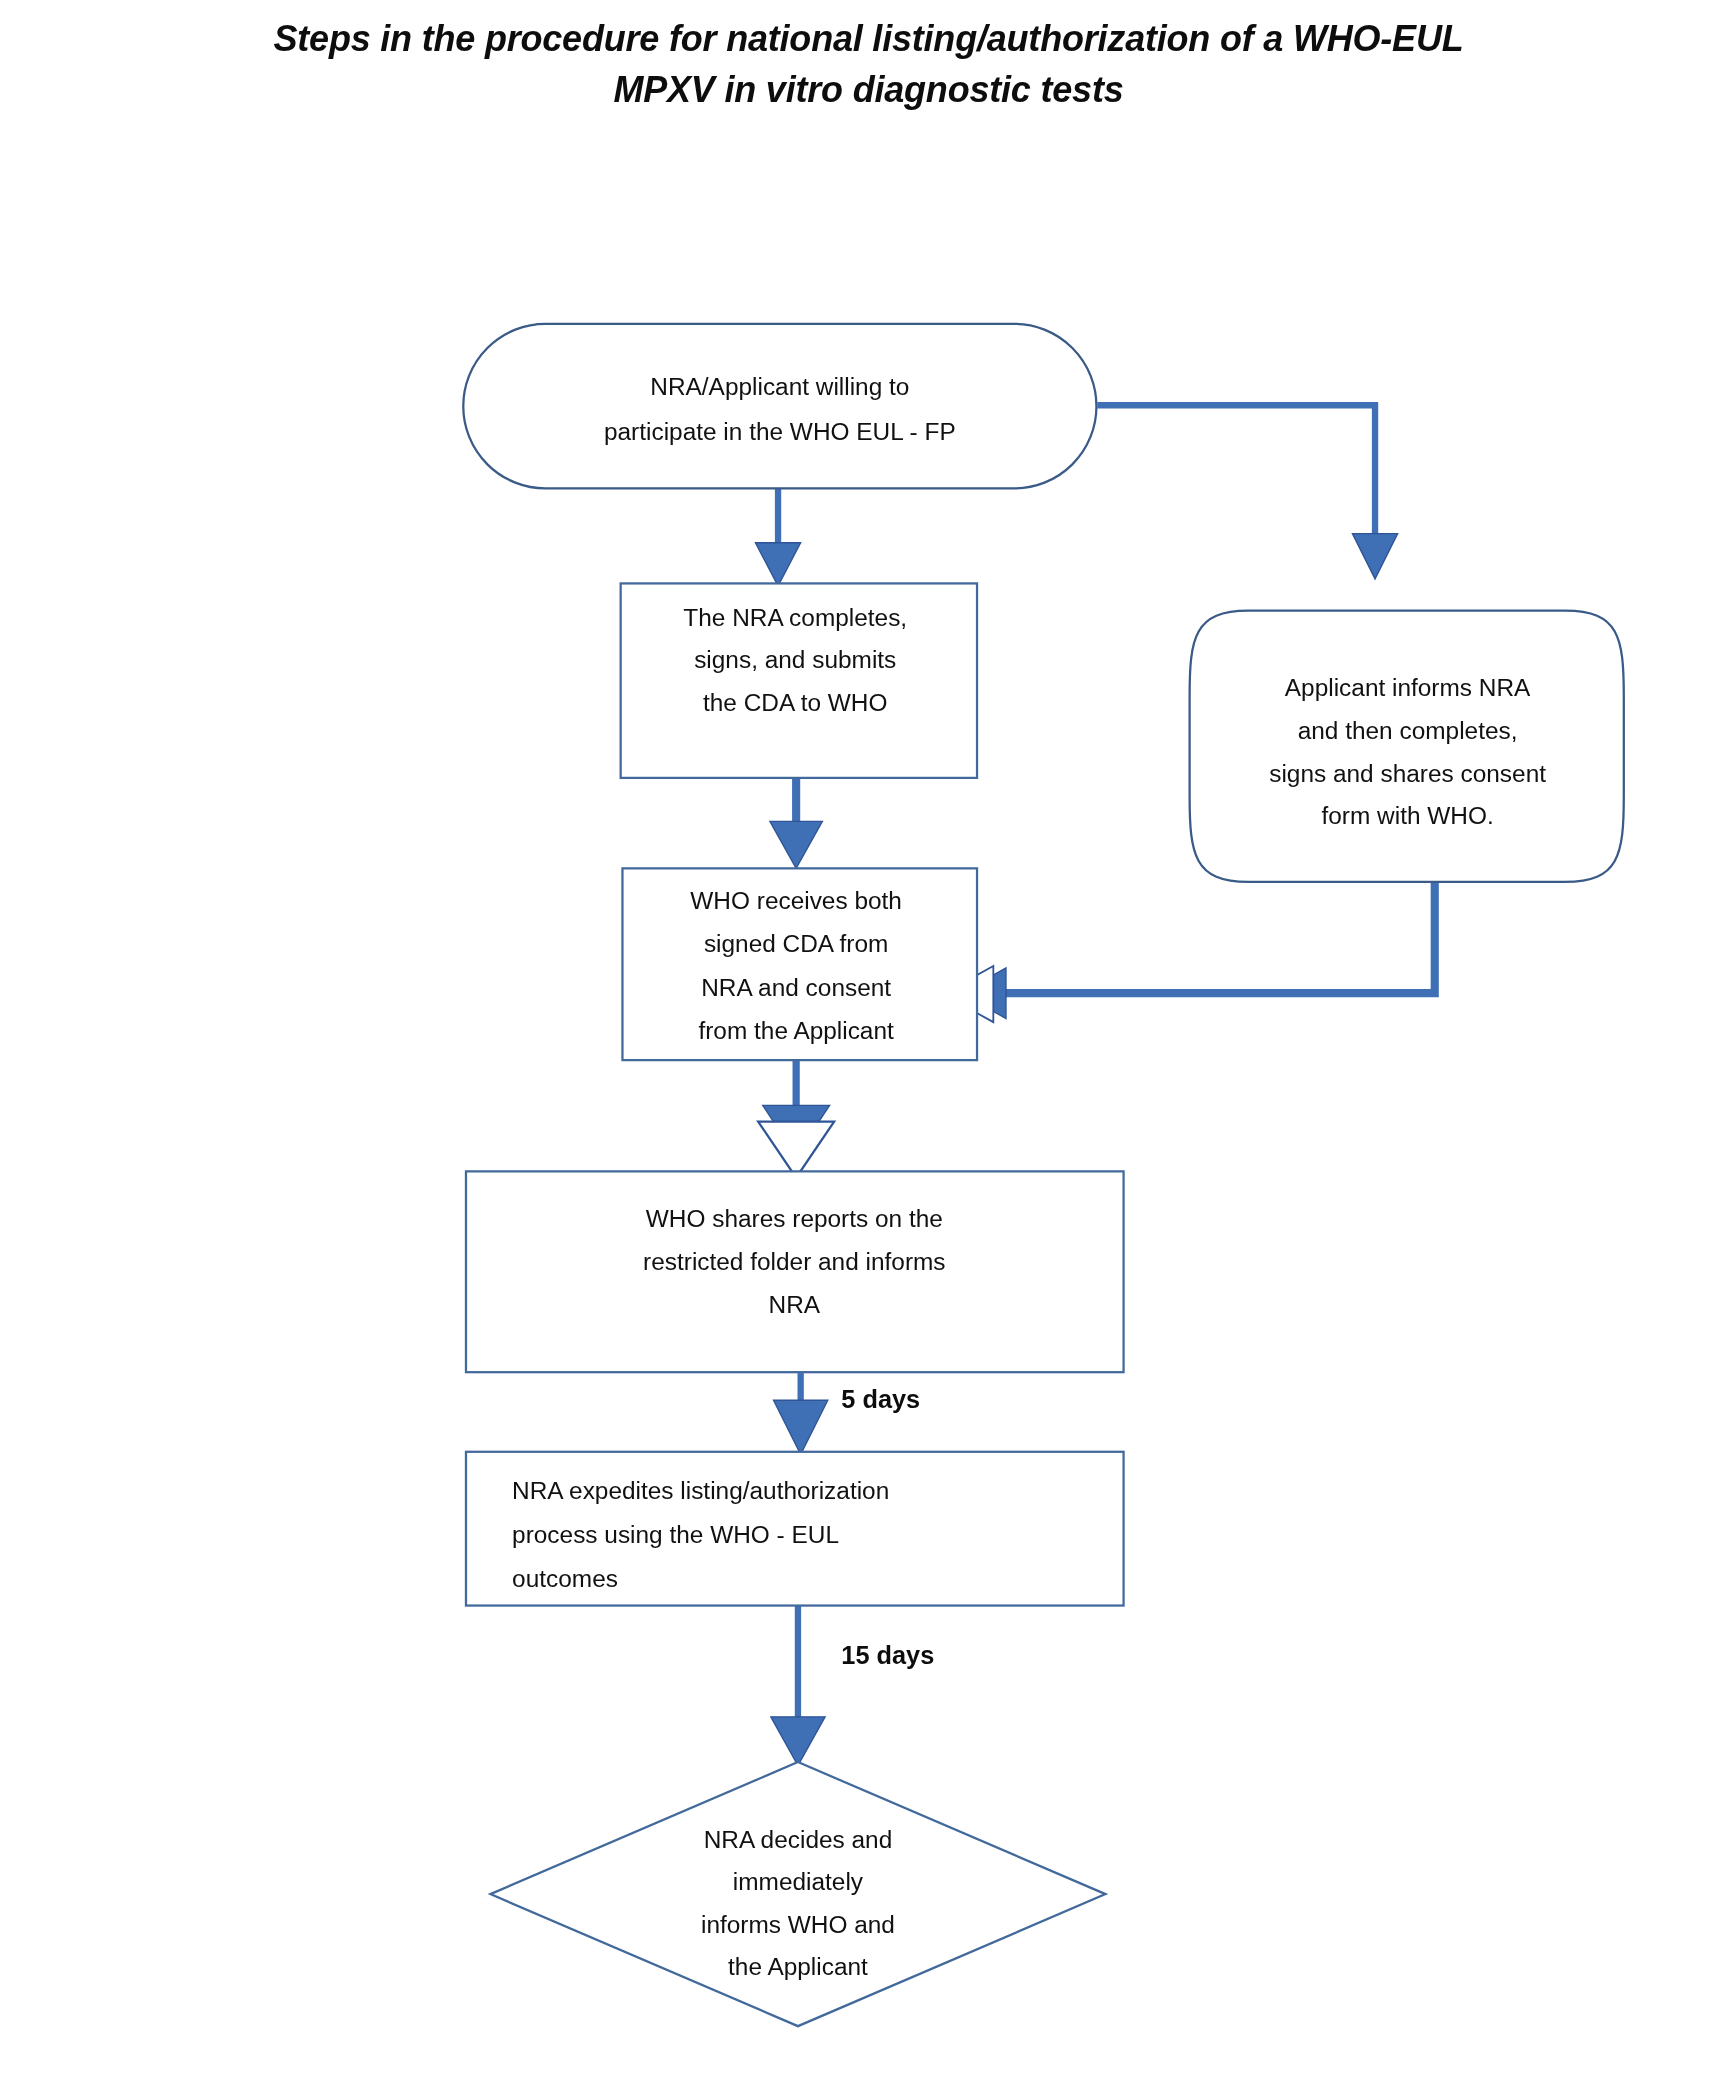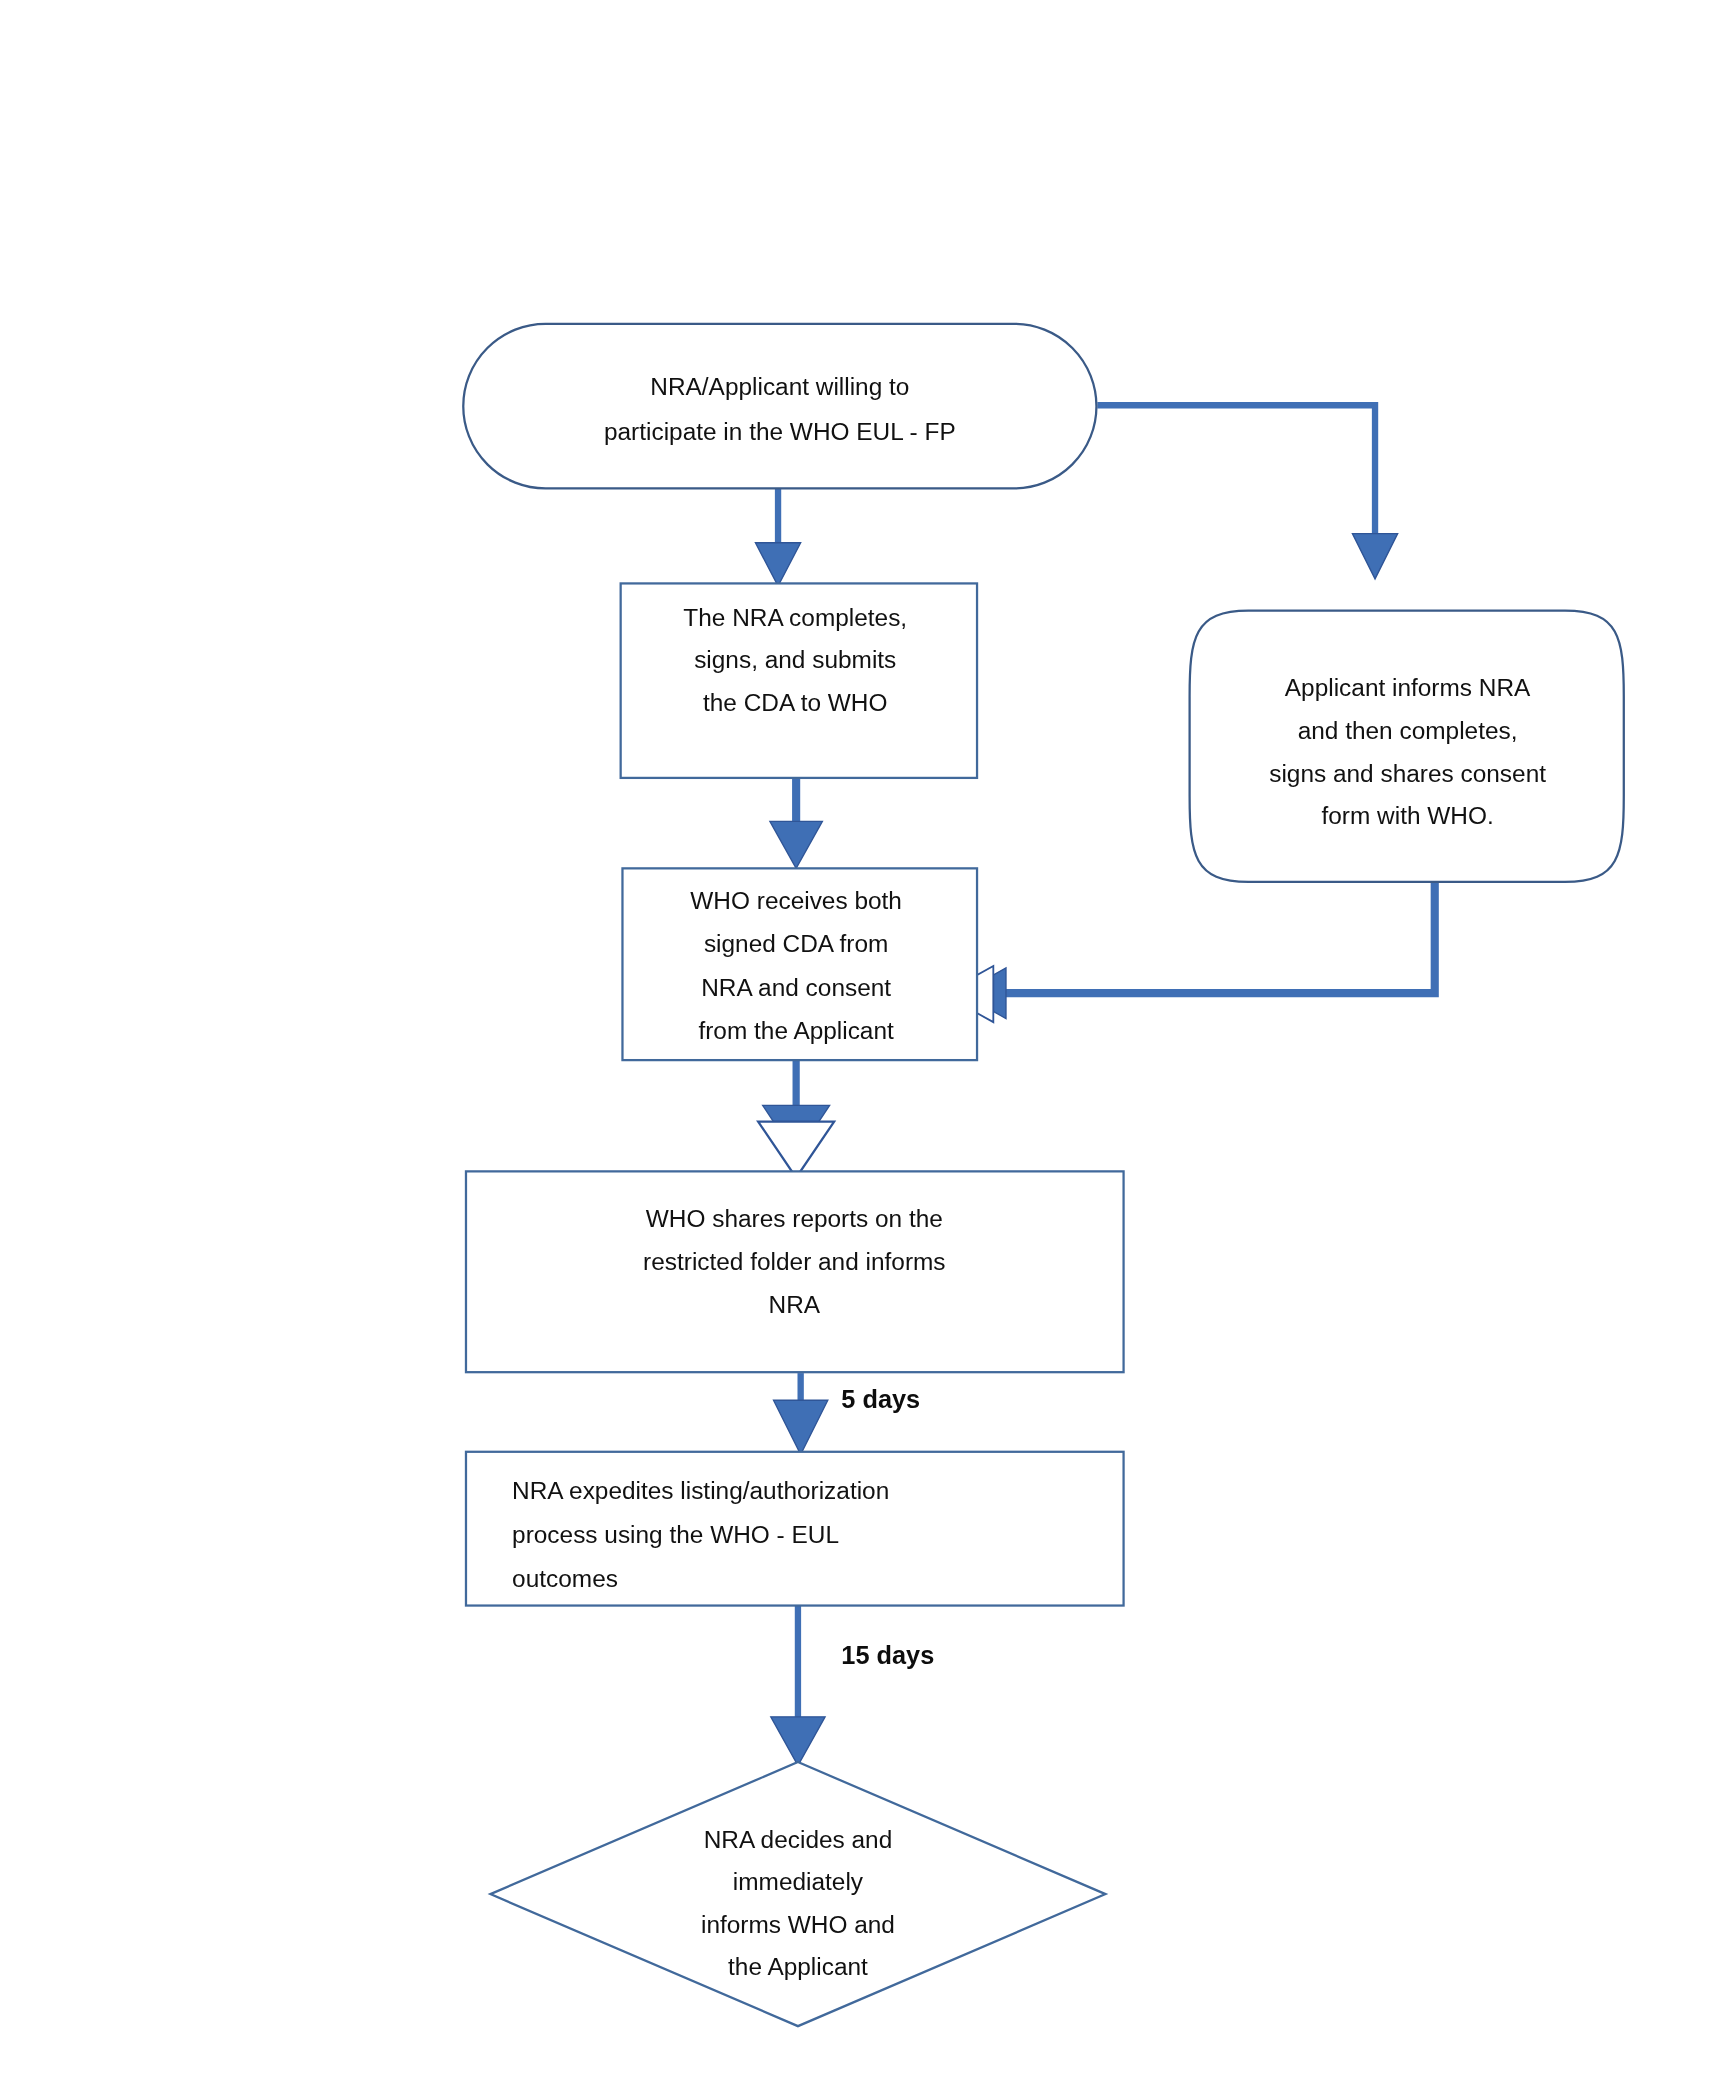--- a/index.html
+++ b/index.html
@@ -48,20 +48,24 @@
     font-weight: bold;
     fill: #0d0d0d;
   }
   svg { display: block; }
 </style>
 </head>
 <body>
 
 <div id="page">
 
+  <div id="title">
+    <span class="tline tline1">Steps in the procedure for national listing/authorization of a WHO-EUL</span>
+    <span class="tline tline2">MPXV in vitro diagnostic tests</span>
+  </div>
 
   <svg id="flow" width="1737" height="2094" viewBox="0 0 1920 2315" xmlns="http://www.w3.org/2000/svg">
 
     <defs>
       <marker id="arrowSolid" markerWidth="14" markerHeight="12" refX="12" refY="6" orient="auto" markerUnits="userSpaceOnUse">
         <path d="M0,0 L13,6 L0,12 z" fill="#3f6fb5" stroke="#2f5597" stroke-width="0.8"></path>
       </marker>
     </defs>
 
     <g>

